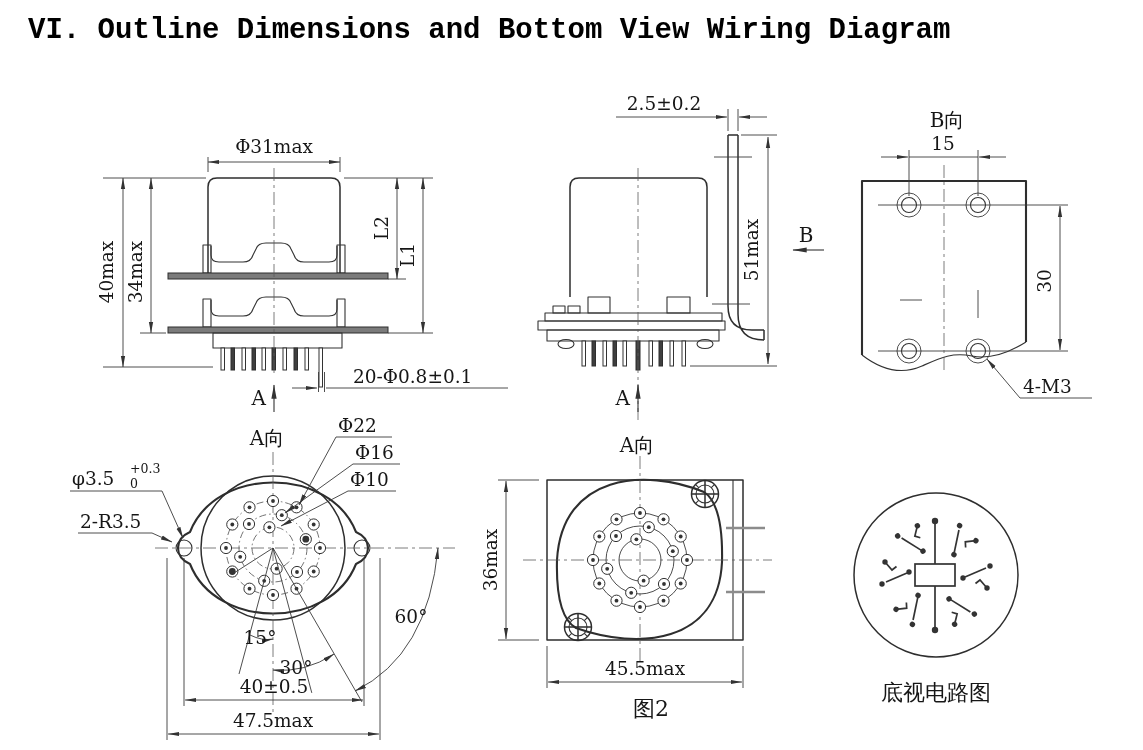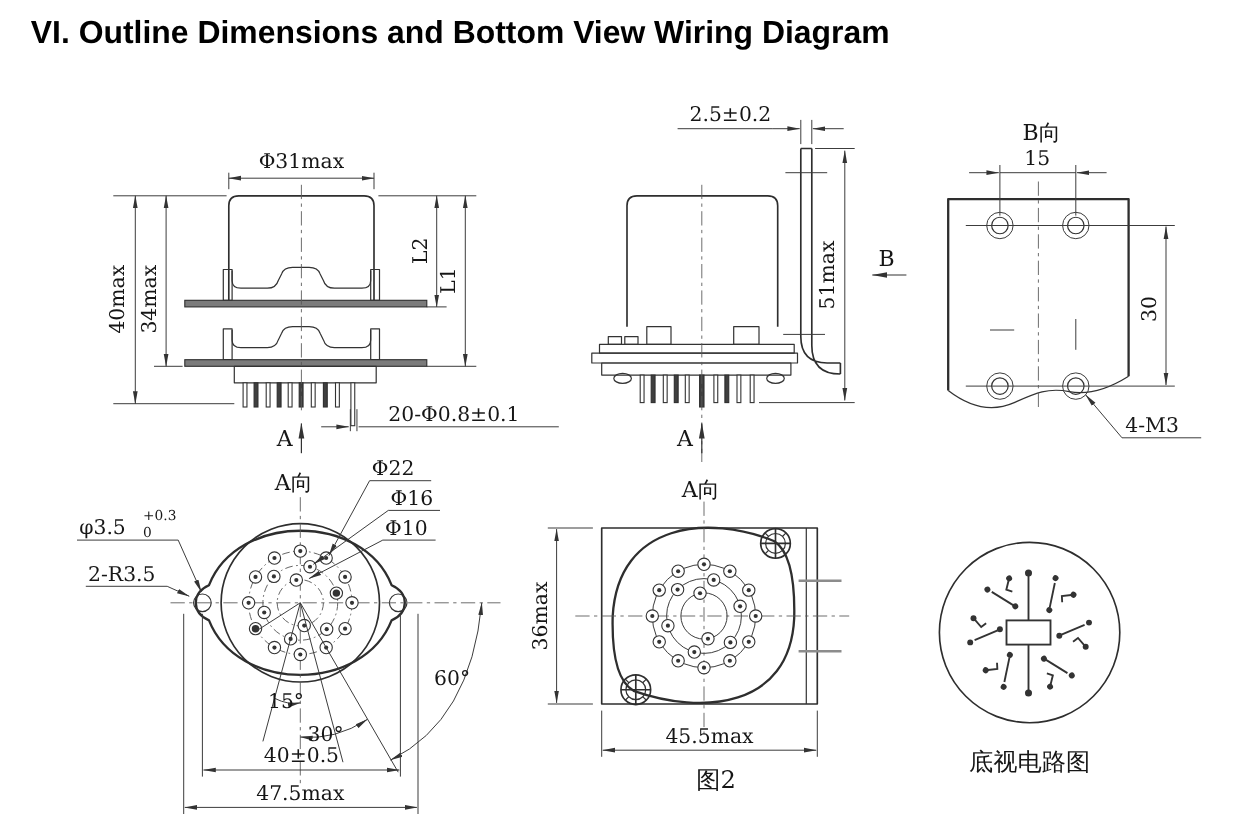--- a/index.html
+++ b/index.html
@@ -1,17 +1,17 @@
 <!DOCTYPE html>
 <html><head>
 <meta charset="utf-8">
 <style>
   html,body{margin:0;padding:0;background:#ffffff;}
   #page{position:relative;width:1143px;height:750px;background:#fff;overflow:hidden;}
-  #title{position:absolute;left:28px;top:14px;font-family:Liberation Sans, sans-serif;
+  #title{position:absolute;left:28px;top:14px;font-family:Liberation Mono, monospace;
          font-weight:bold;font-size:29px;color:#000;letter-spacing:0px;}
   svg{position:absolute;left:0;top:0;}
   .s2{stroke:#2e2e2e;stroke-width:2.1;fill:none;stroke-linejoin:round;}
   .s15{stroke:#2e2e2e;stroke-width:1.5;fill:none;stroke-linejoin:round;}
   .s1{stroke:#333;stroke-width:1.1;fill:none;stroke-linejoin:round;}
   .d{stroke:#3a3a3a;stroke-width:0.9;fill:none;}
   .cl{stroke:#5a5a5a;stroke-width:0.8;fill:none;stroke-dasharray:13 4 3 4;}
   .pc{stroke:#5a5a5a;stroke-width:0.85;fill:none;stroke-dasharray:7 3 1.6 3;}
   .plate{fill:#7b7b7b;stroke:#2e2e2e;stroke-width:1;}
   .pin{fill:#fff;stroke:#333;stroke-width:1;}

